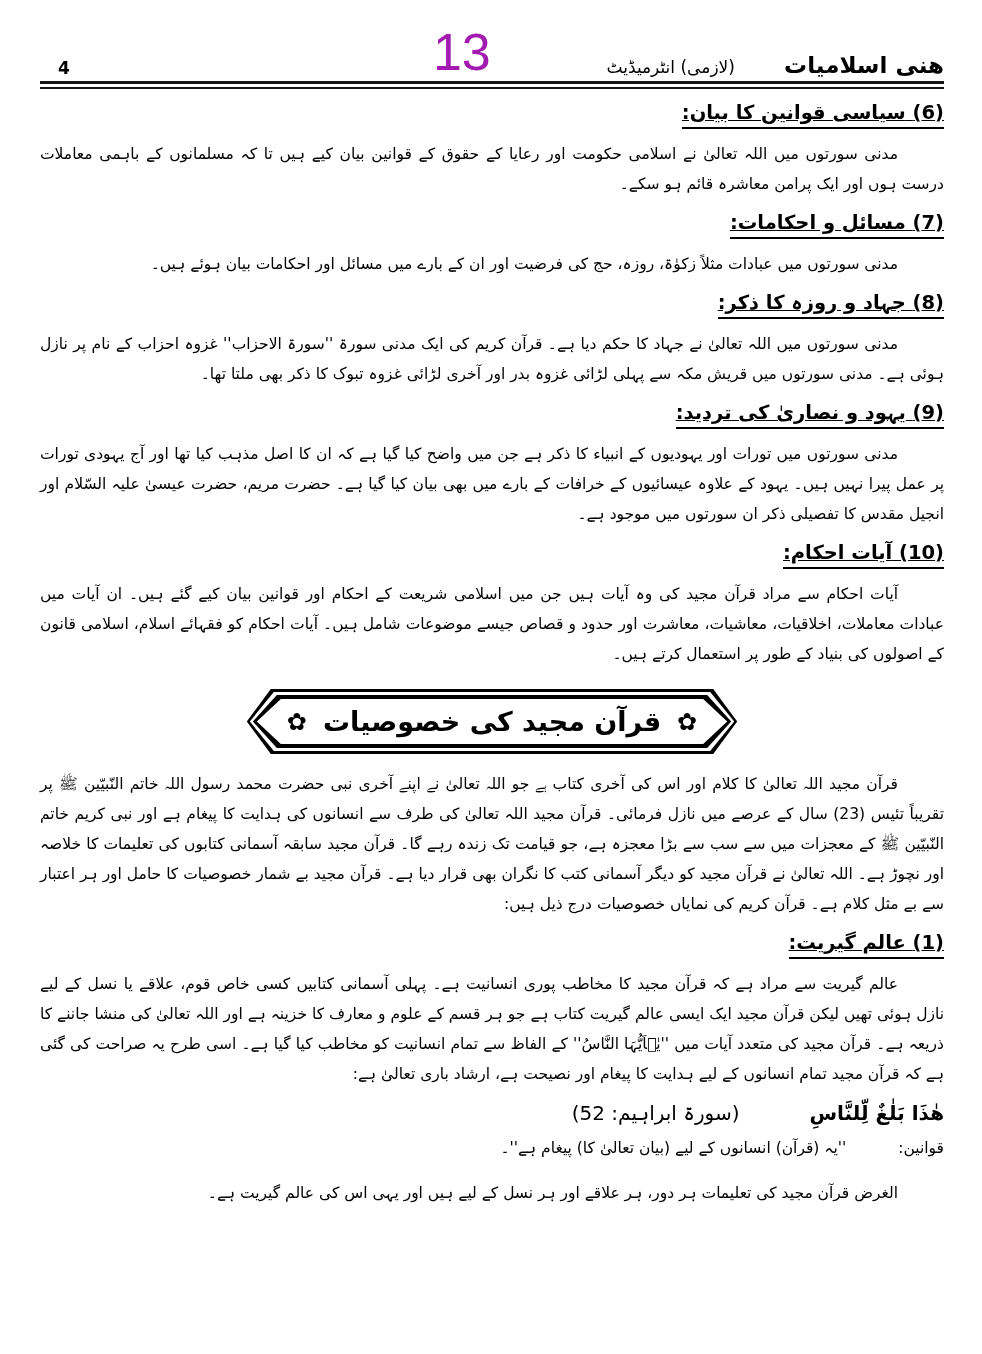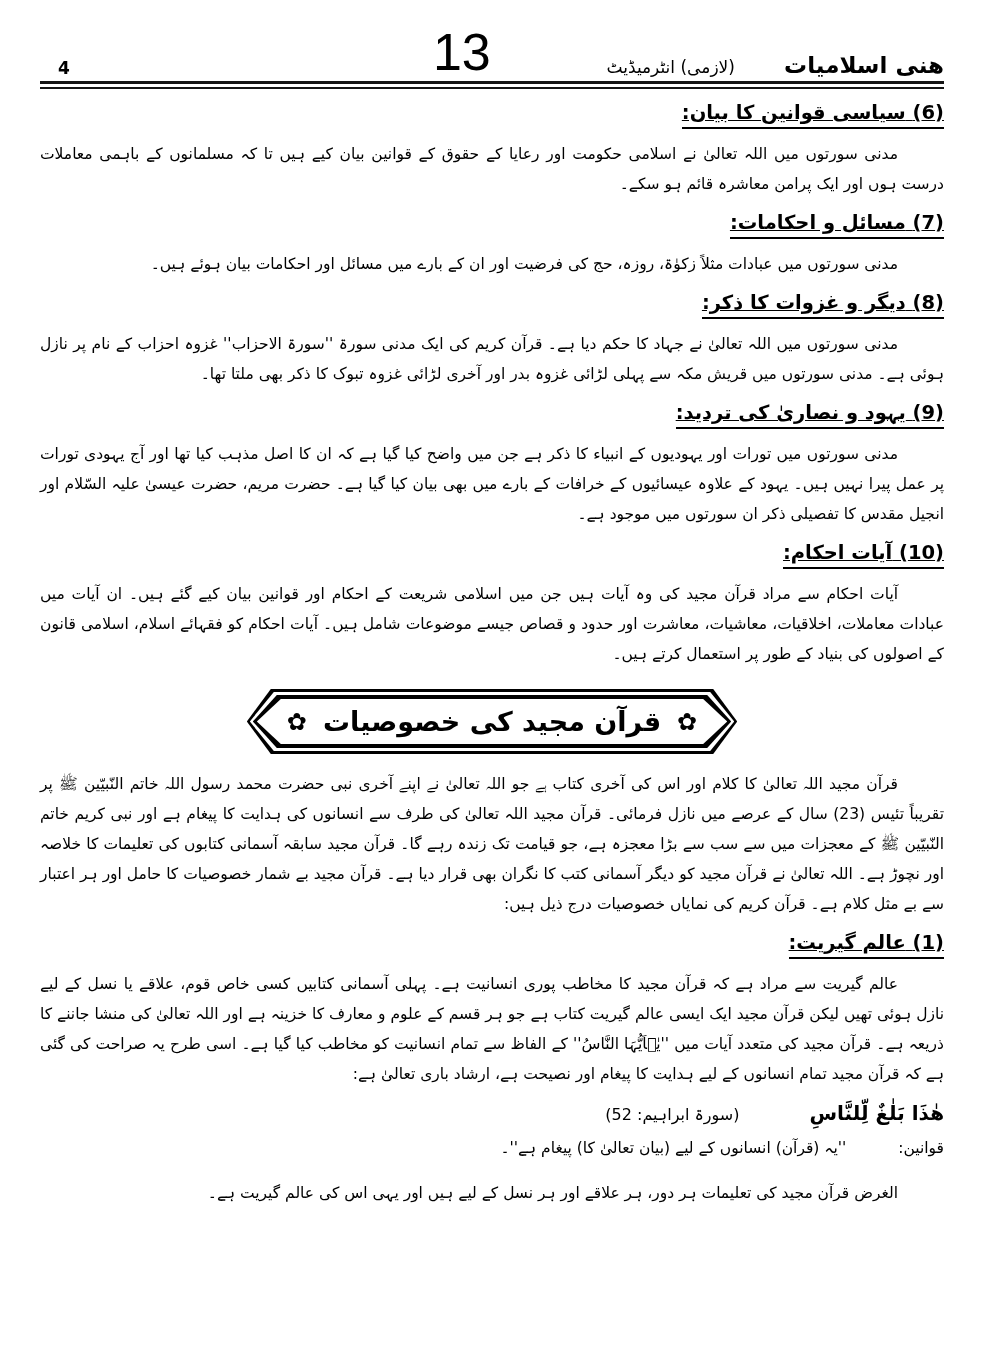--- a/index.html
+++ b/index.html
@@ -29,54 +29,54 @@
   .bx{clip-path:polygon(0 50%,24px 0,calc(100% - 24px) 0,100% 50%,calc(100% - 24px) 100%,24px 100%);}
   .b1{background:#000;padding:3px;}
   .b2{background:#fff;padding:3px;}
   .b3{background:#000;padding:4px;}
   .b4{background:#fff;padding:7px 30px;display:flex;align-items:center;gap:16px;}
   .box-title{font-size:27px;font-weight:bold;letter-spacing:1px;}
   .flower{font-size:24px;line-height:24px;}
   
   .quote-row{display:flex;direction:rtl;align-items:baseline;gap:70px;margin:12px 0 2px;}
   .quote-arabic{font-size:20px;font-weight:bold;}
-  .quote-ref{font-size:16px;}
+  .quote-ref{font-size:20px;}
   .trans-row{display:flex;direction:rtl;align-items:baseline;gap:52px;margin:8px 0 4px;font-size:15.5px;line-height:30px;}
 </style>
 </head>
 <body>
 
 <div class="page">
 
   <div class="header">
     <div class="h-right">
       <span class="book-title-bold">ھنی اسلامیات</span>
       <span class="book-title-rest">(لازمی) انٹرمیڈیٹ</span>
     </div>
     <div class="h-center">
-      <span class="lesson-number" style="color:#000000;">13</span>
+      <span class="lesson-number" style="color:#a21caf;">13</span>
     </div>
     <div class="h-left">
       <span class="page-number">4</span>
     </div>
   </div>
   <div class="double-rule"></div>
 
   <div class="sec-h">
     <span class="hl"><span>(6)</span> <span>سیاسی قوانین کا بیان:</span></span>
   </div>
   <p class="para">مدنی سورتوں میں اللہ تعالیٰ نے اسلامی حکومت اور رعایا کے حقوق کے قوانین بیان کیے ہیں تا کہ مسلمانوں کے باہمی معاملات درست ہوں اور ایک پرامن معاشرہ قائم ہو سکے۔</p>
 
   <div class="sec-h">
     <span class="hl"><span>(7)</span> <span>مسائل و احکامات:</span></span>
   </div>
   <p class="para">مدنی سورتوں میں عبادات مثلاً زکوٰۃ، روزہ، حج کی فرضیت اور ان کے بارے میں مسائل اور احکامات بیان ہوئے ہیں۔</p>
 
   <div class="sec-h">
-    <span class="hl"><span>(8)</span> <span>دیگر و غزوات کا ذکر:</span></span>
+    <span class="hl"><span>(8)</span> <span>جہاد و روزہ کا ذکر:</span></span>
   </div>
   <p class="para">مدنی سورتوں میں اللہ تعالیٰ نے جہاد کا حکم دیا ہے۔ قرآن کریم کی ایک مدنی سورۃ ''سورۃ الاحزاب'' غزوہ احزاب کے نام پر نازل ہوئی ہے۔ مدنی سورتوں میں قریش مکہ سے پہلی لڑائی غزوہ بدر اور آخری لڑائی غزوہ تبوک کا ذکر بھی ملتا تھا۔</p>
 
   <div class="sec-h">
     <span class="hl"><span>(9)</span> <span>یہود و نصاریٰ کی تردید:</span></span>
   </div>
   <p class="para">مدنی سورتوں میں تورات اور یہودیوں کے انبیاء کا ذکر ہے جن میں واضح کیا گیا ہے کہ ان کا اصل مذہب کیا تھا اور آج یہودی تورات پر عمل پیرا نہیں ہیں۔ یہود کے علاوہ عیسائیوں کے خرافات کے بارے میں بھی بیان کیا گیا ہے۔ حضرت مریم، حضرت عیسیٰ علیہ السّلام اور انجیل مقدس کا تفصیلی ذکر ان سورتوں میں موجود ہے۔</p>
 
   <div class="sec-h">
     <span class="hl"><span>(10)</span> <span>آیات احکام:</span></span>

